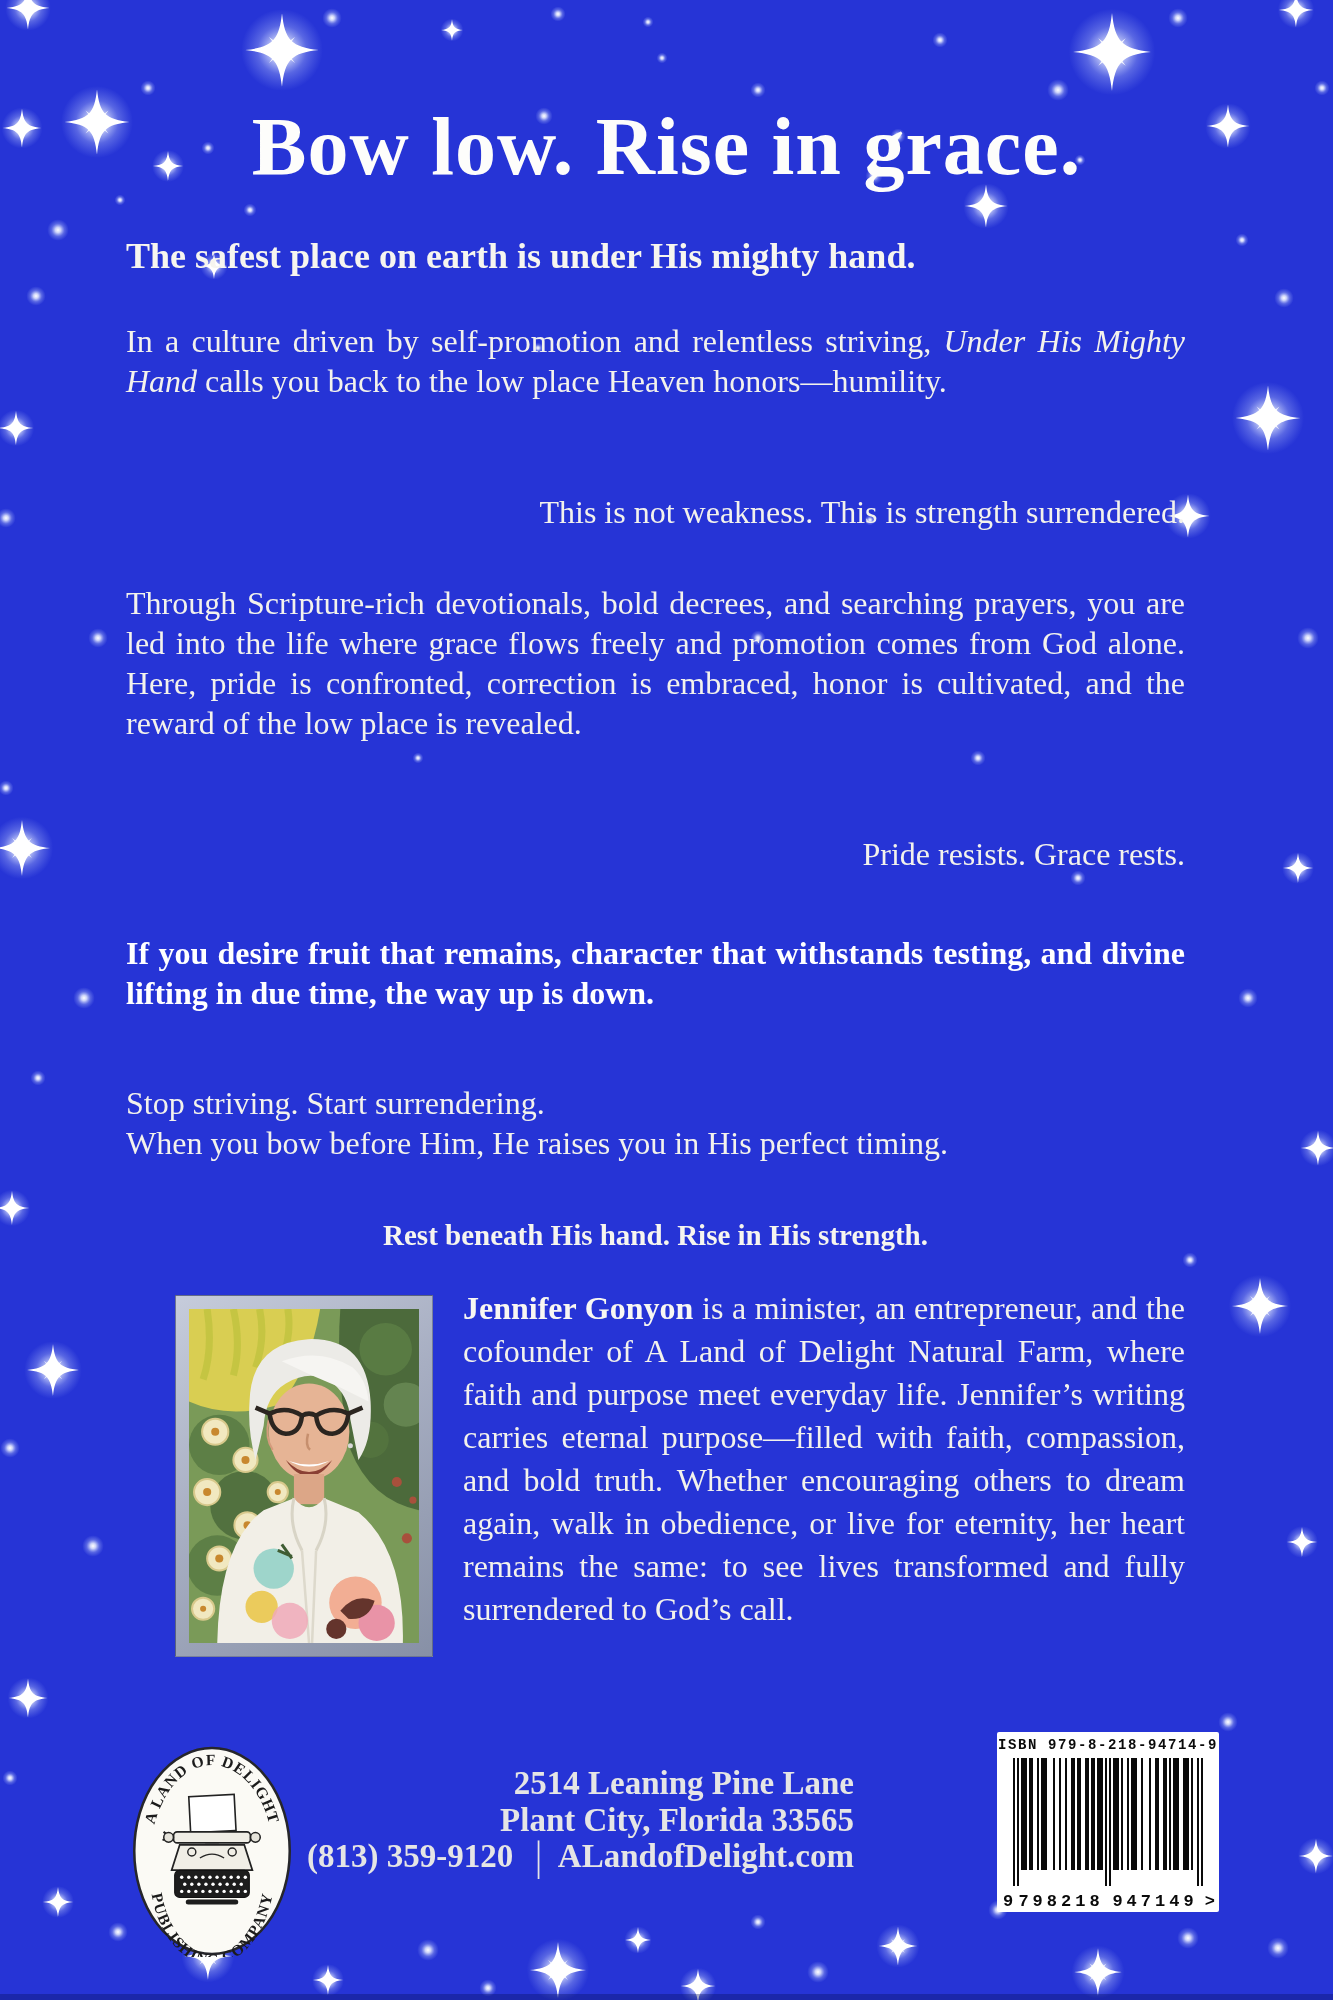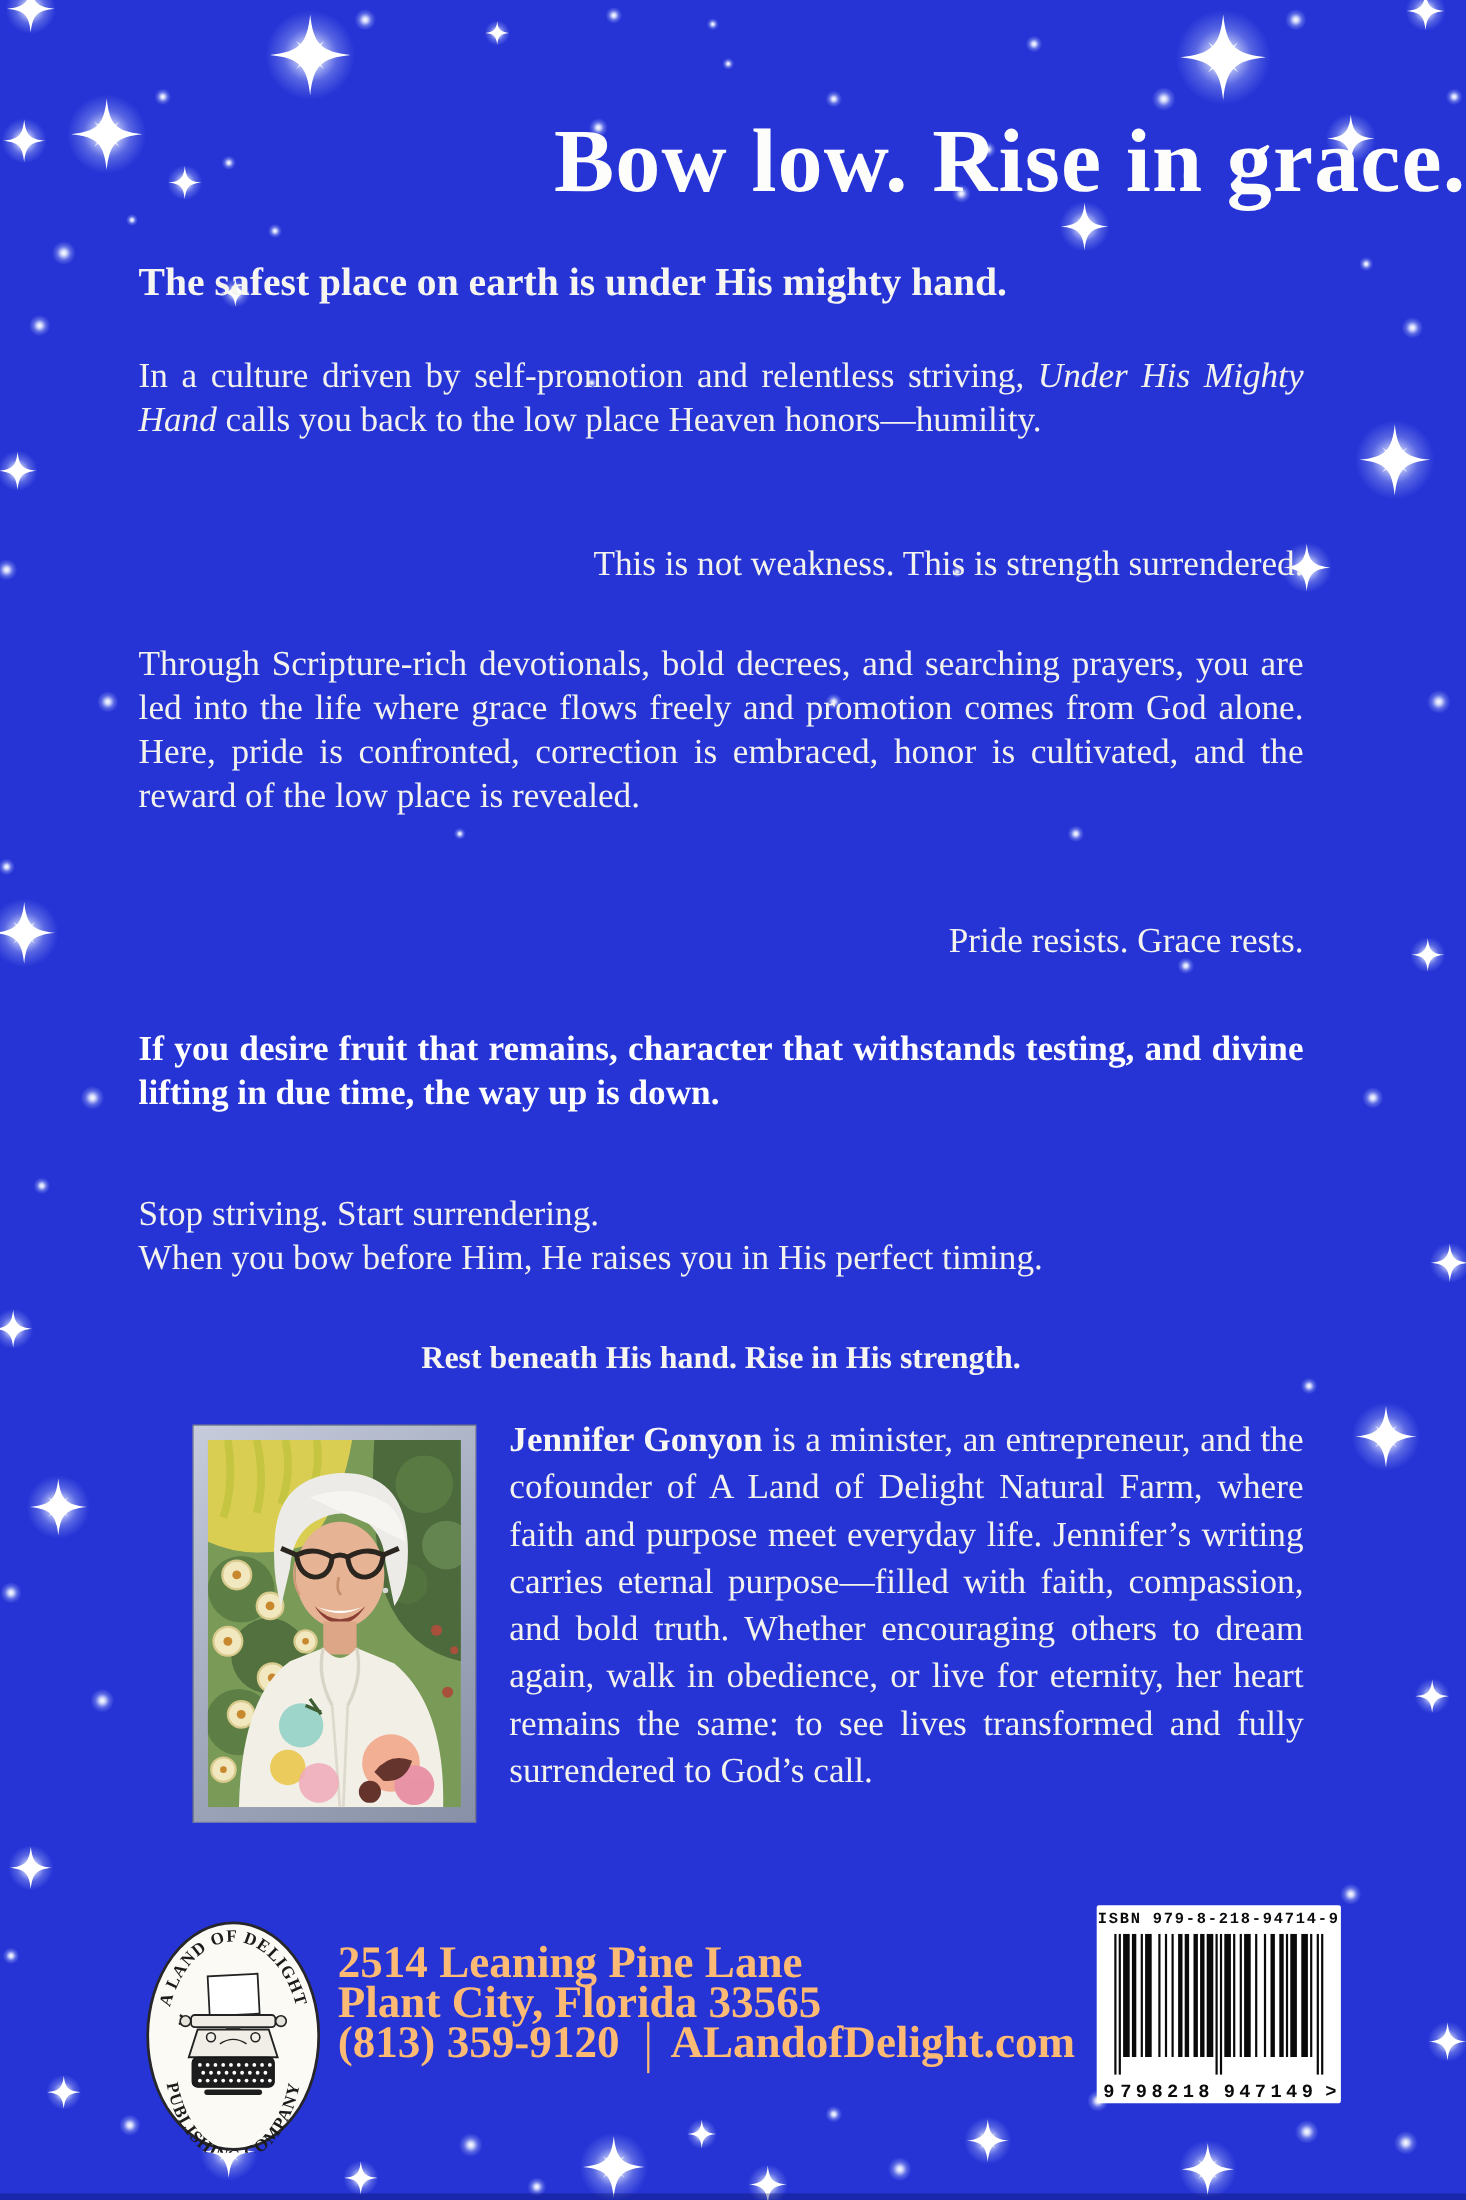--- a/index.html
+++ b/index.html
@@ -16,21 +16,21 @@
     overflow:hidden;
     font-family:"Liberation Serif", serif;
     color:var(--text);
   }
   
   #starfield{position:absolute;inset:0;pointer-events:none;}
   .star{position:absolute;transform:translate(-50%,-50%);}
   
   .abs{position:absolute;}
   .headline{
-    left:0;right:0;top:106px;text-align:right;
+    left:0;right:0;top:106px;text-align:center;
     font-size:82px;font-weight:bold;color:#fdfdfb;letter-spacing:1px;
     line-height:1;
   }
   .tagline{
     left:126px;top:237px;width:1059px;
     font-size:36px;font-weight:bold;line-height:1.1;color:#f6f5ef;
   }
   .body-par{
     left:126px;width:1059px;
     font-size:32px;line-height:40px;
@@ -58,22 +58,23 @@
     left:463px;top:1287px;width:722px;
     font-size:32px;line-height:43px;
     text-align:justify;text-justify:inter-word;
   }
   .bio b{color:#f8f7f2;}
   
   .logo{left:131px;top:1745px;width:162px;height:212px;}
   .logo svg{display:block;width:100%;height:100%;}
   .address{
     left:307px;top:1765px;
-    font-size:41px;font-weight:bold;line-height:36.5px;color:#fdba74;
+    font-size:33px;font-weight:bold;line-height:36.5px;color:#e5e5e5;
     white-space:nowrap;
+    text-align:right;
   }
   .address .sep{
     display:inline-block;font-weight:400;
     margin:0 16px 0 22px;transform:scaleY(1.25);
   }
   
   .isbn-box{
     left:997px;top:1700px;width:222px;height:180px;
     background:var(--barcode_bg);
     border-radius:2px;

